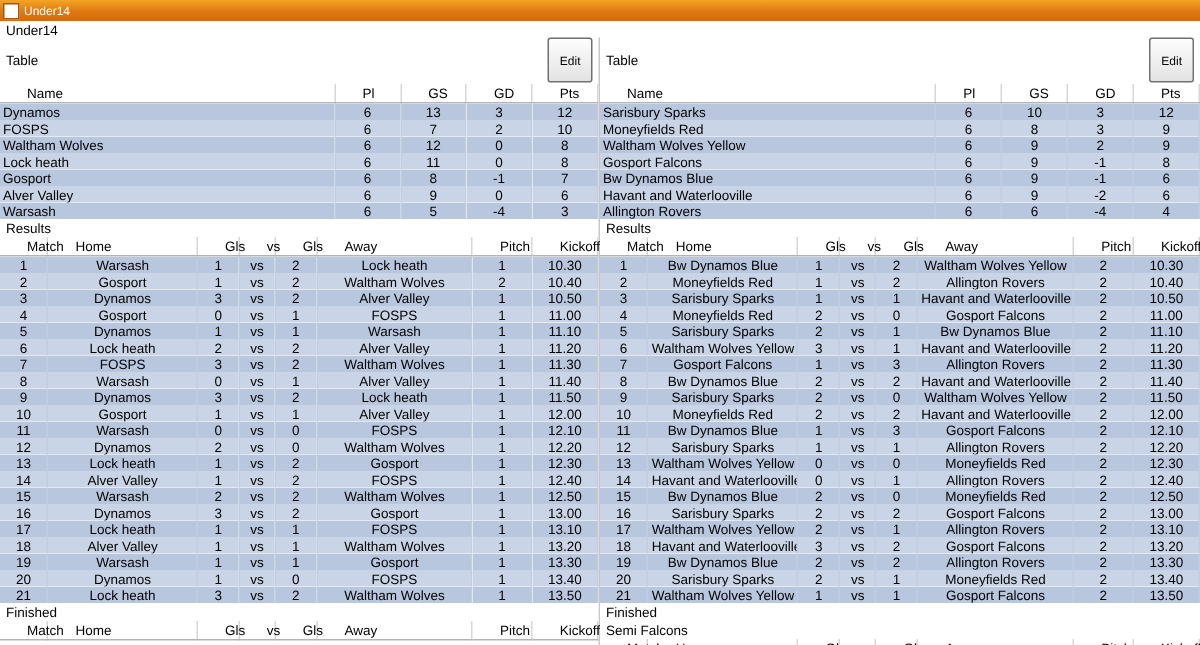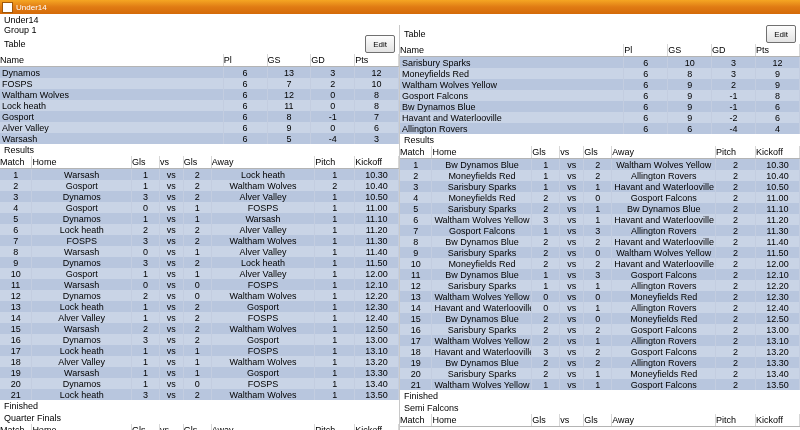--- a/index.html
+++ b/index.html
@@ -60,39 +60,39 @@
     justify-content: flex-end;
   }
   .section-head .lbl { flex: 1; font-size: 9px; padding-left: 2px; }
   .btn {
     font-family: "Liberation Sans", sans-serif;
     font-size: 8px;
     border: 1px solid #707070;
     background: linear-gradient(to bottom, #fdfdfd, #e3e3e3);
     border-radius: 2px;
     padding: 0 7px;
-    height: 18px;
+    height: 30px;
     line-height: 11px;
     cursor: pointer;
     margin-right: 2px;
   }
   table.grid {
     width: 100%;
     border-collapse: collapse;
     font-size: 9px;
     table-layout: fixed;
   }
   table.grid th {
     background: #ffffff;
     color: #000;
     font-weight: normal;
     text-align: left;
     border-bottom: 1px solid #b4b4b4;
     border-right: 1px solid #d7d7d7;
-    padding: 0 0;
+    padding: 0 18px;
     height: 12px;
     font-size: 9px;
     margin-top: 36px;
   }
   table.grid td {
     padding: 0 2px;
     height: 11px;
     border-right: 1px solid #c3cde0;
     white-space: nowrap;
     overflow: hidden;
@@ -116,21 +116,20 @@
 </div>
 
 <div class="win">
 
   <div class="header-line">Under14</div>
 
   <div class="columns">
 
     <div class="col col-left">
 
-      <div class="grp-title">Group 1</div>
 
       <div class="section-head">
         <span class="lbl">Table</span>
         <button class="btn">Edit</button>
       </div>
 
       <table class="grid">
         <colgroup>
             <col style="width:56%">
             <col style="width:11%">
@@ -436,23 +435,20 @@
               <td class="num">2</td>
               <td class="num">Waltham Wolves</td>
               <td class="num">1</td>
               <td class="num">13.50</td>
             </tr>
           </tbody>
       </table>
 
       <div class="status">Finished</div>
 
-      <div class="section-head subsec">
-        <span class="lbl">Quarter Finals</span>
-      </div>
 
       <table class="grid">
         <colgroup>
             <col style="width:8%">
             <col style="width:25%">
             <col style="width:7%">
             <col style="width:6%">
             <col style="width:7%">
             <col style="width:26%">
             <col style="width:10%">

